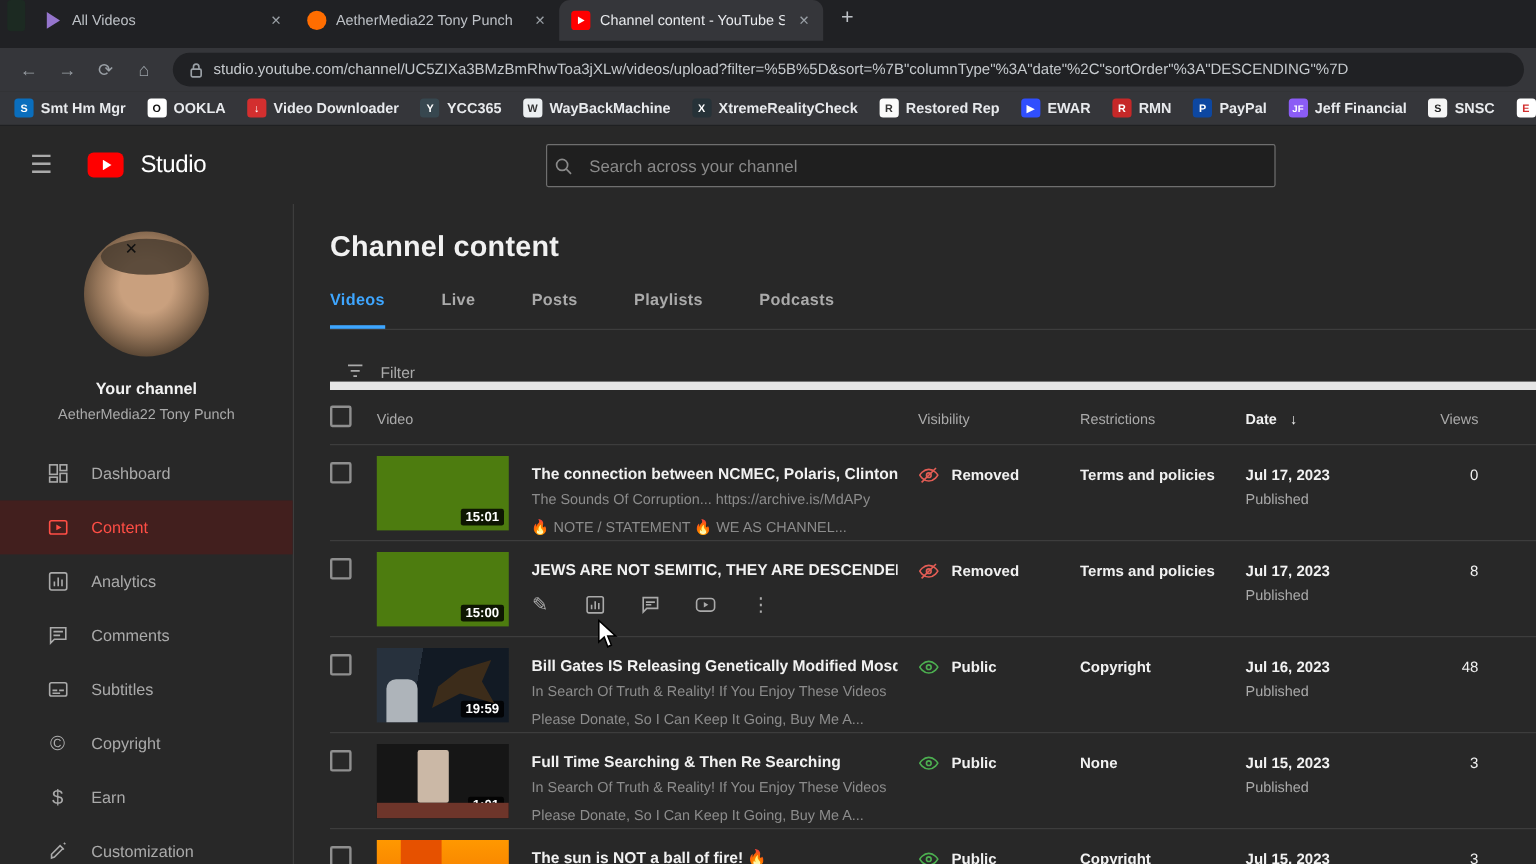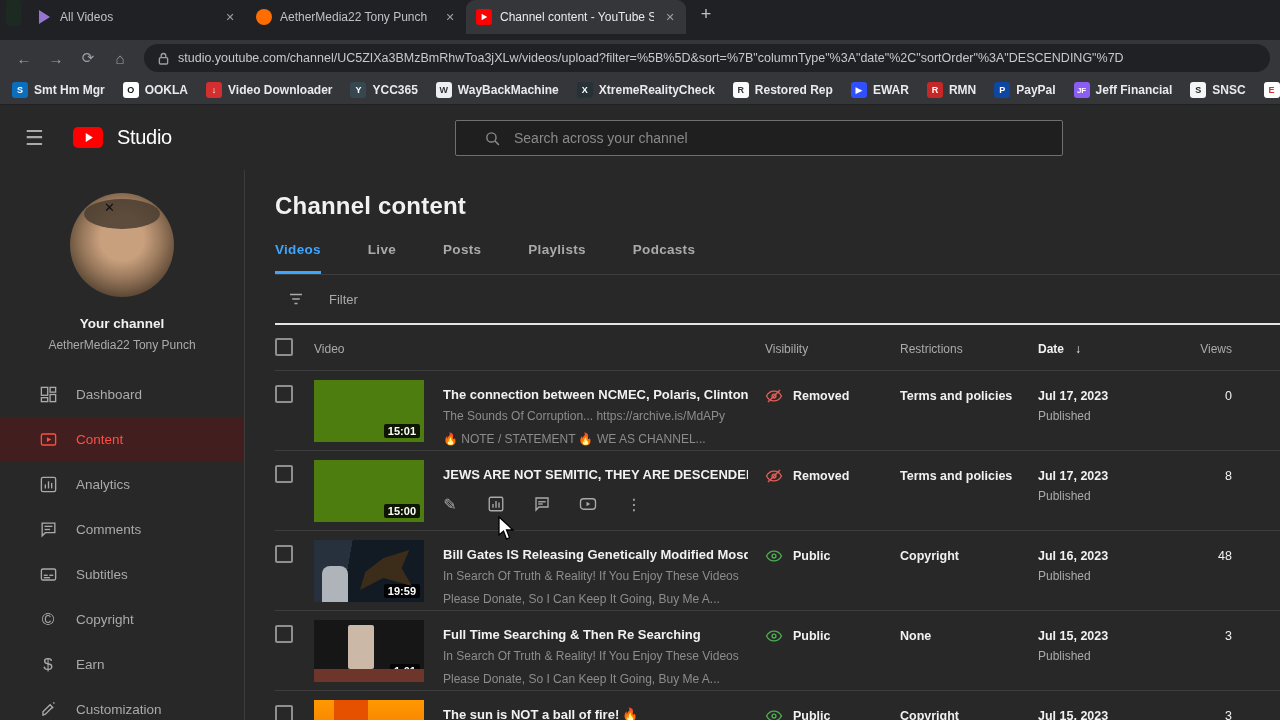--- a/index.html
+++ b/index.html
@@ -43,21 +43,21 @@
   .bm:nth-child(12) .bm-ico{background:#f5f5f5;color:#222}
   .bm:nth-child(13) .bm-ico{background:#fff;color:#d32f2f}
   .bm:nth-child(14) .bm-ico{background:#1e88e5;color:#fff}
 
   
   .yt-header{height:65px;background:#282828;display:flex;align-items:center;padding:0 25px;position:relative}
   .menu-btn{color:#aaa;font-size:21px;cursor:pointer;width:26px}
   .brand{display:flex;align-items:center;gap:14px;margin-left:22px}
   .logo-badge{width:30px;height:21px;background:#f00;border-radius:5px;display:flex;align-items:center;justify-content:center}
   .brand-name{color:#fff;font-size:20px;font-weight:400;letter-spacing:-.3px}
-  .search-box{position:absolute;left:455px;top:15px;width:608px;height:36px;border:1px solid #6f6f6f;border-radius:2px;background:#1f1f1f;display:flex;align-items:center;padding:0 28px;gap:13px}
+  .search-box{position:absolute;left:455px;top:15px;width:608px;height:36px;border:1px solid #6f6f6f;border-radius:2px;background:#1f1f1f;display:flex;align-items:center;padding:0 5px;gap:13px}
   .search-box input{flex:1;background:transparent;border:none;outline:none;color:#fff;font-size:14px;font-family:inherit}
   .search-box input::placeholder{color:#8a8a8a}
 
   
   .app-body{display:flex;height:550px}
   aside{width:245px;flex:none;border-right:1px solid #3d3d3d;padding-top:23px;overflow:hidden}
   .avatar{width:104px;height:104px;border-radius:50%;margin:0 auto;position:relative;overflow:hidden;
     background:radial-gradient(circle at 50% 44%,#c9a07e 0 28%,#96765a 52%,#5d4936 74%,#39302a 100%)}
   .avatar::before{content:"";position:absolute;left:14px;top:6px;width:76px;height:30px;border-radius:50%;background:#4a3d30;opacity:.85}
   .avatar-mark{position:absolute;left:34px;top:7px;color:#101010;font-size:13px;font-weight:700}
@@ -67,21 +67,21 @@
   .nav-item{height:45px;display:flex;align-items:center;gap:17px;padding-left:37px;color:#aaa;font-size:13.5px;cursor:pointer}
   .nav-item .nicon{width:22px;height:22px;display:flex;align-items:center;justify-content:center;font-size:17px}
   .nav-item.active{background:#421f1e;color:#ff4e45}
   .glyph-icon{font-size:17px;line-height:1}
 
   main{flex:1;padding:22px 0 0 30px;position:relative;overflow:hidden}
   .page-title{color:#f1f1f1;font-size:24px;font-weight:600;letter-spacing:.2px}
   .ctabs{display:flex;margin-top:22px;border-bottom:1px solid #3d3d3d}
   .ctab{margin-right:47px;padding-bottom:14px;border-bottom:3px solid transparent;color:#aaa;font-size:13.5px;font-weight:600;letter-spacing:.3px;cursor:pointer}
   .ctab.active{color:#3ea6ff;border-bottom-color:#3ea6ff}
-  .filter-row{height:50px;display:flex;align-items:center;gap:24px;border-bottom:2px solid #e5e5e5;padding-left:12px}
+  .filter-row{height:50px;display:flex;align-items:flex-end;gap:12px;border-bottom:7px solid #e5e5e5;padding-left:12px}
   .filter-label{color:#aaa;font-size:13px}
 
   .thead{position:relative;height:46px;border-bottom:1px solid #3d3d3d;font-size:12px;color:#aaa}
   .thead span{position:absolute;top:17px}
   .h-video{left:39px}
   .h-vis{left:490px}
   .h-restr{left:625px}
   .h-date{left:763px;color:#f1f1f1;font-weight:700}
   .h-views{right:48px;text-align:right}
   .sort-arrow{position:absolute;left:800px;top:17px;color:#f1f1f1;font-weight:700}

